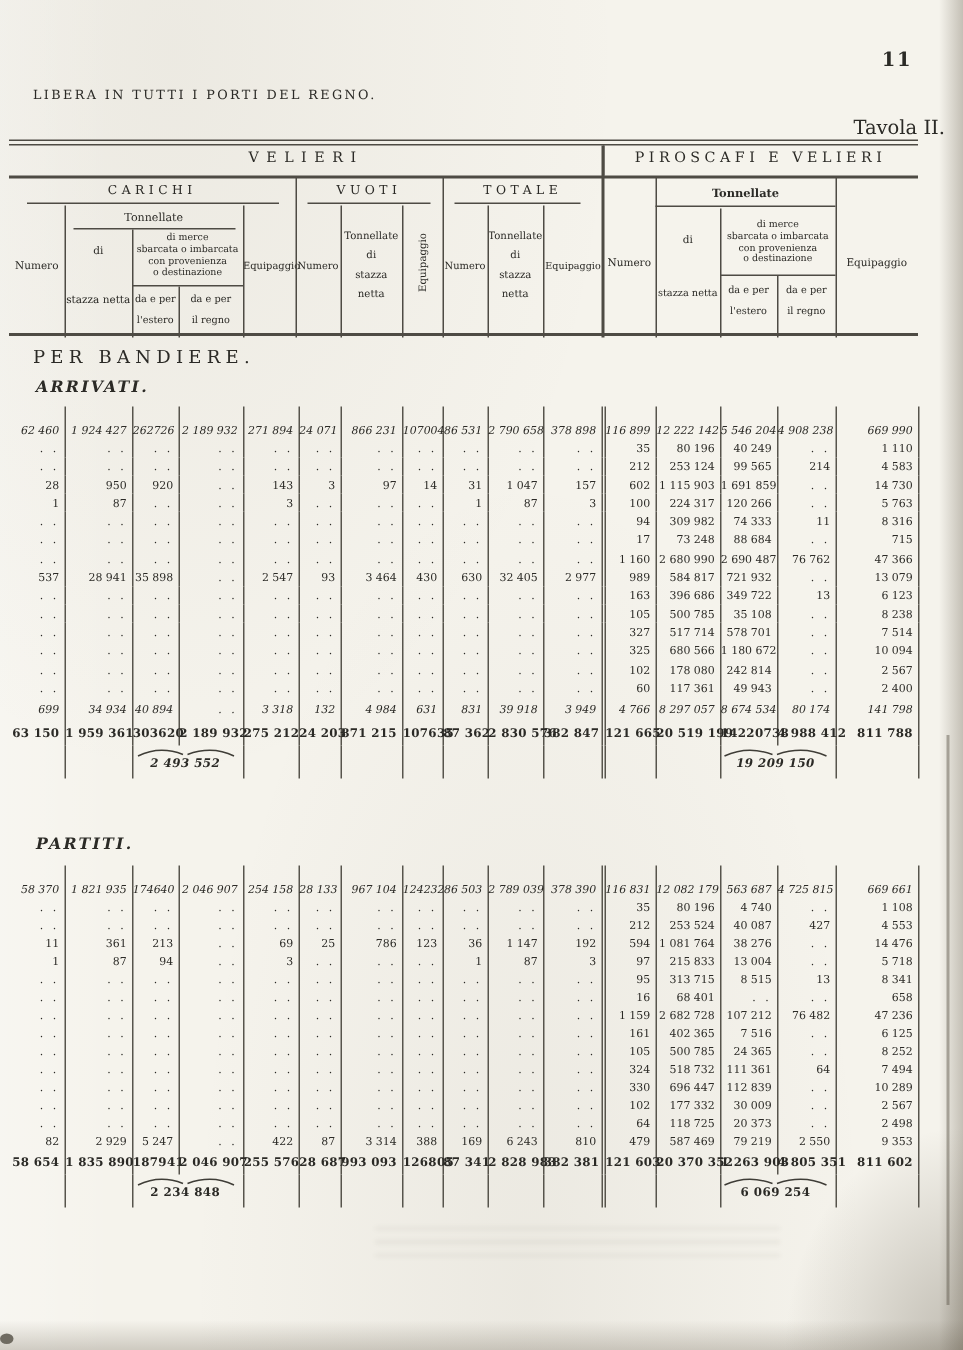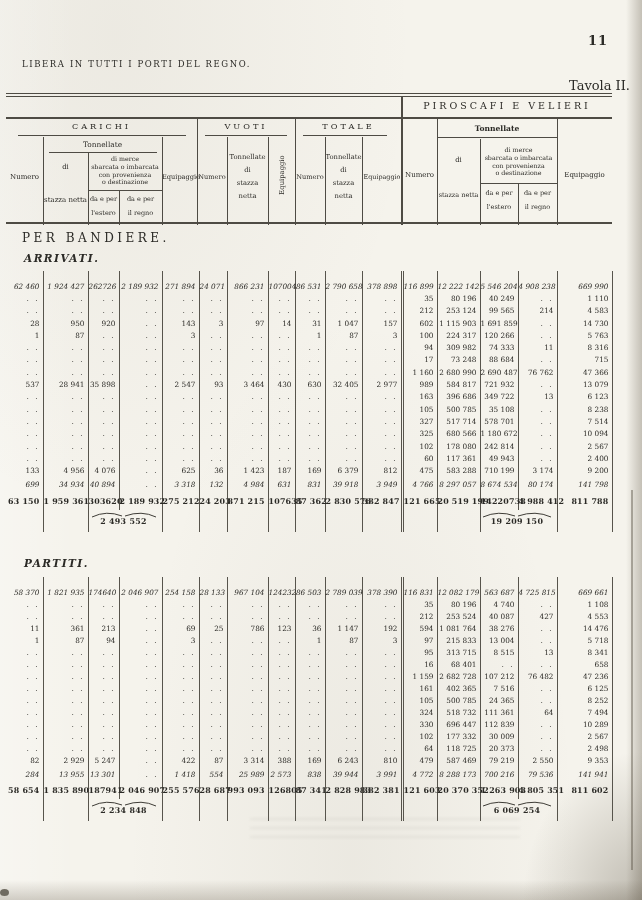--- a/index.html
+++ b/index.html
@@ -77,20 +77,21 @@
 <div class="abs bleed"></div>
 
 <div class="abs pagenum">11</div>
 <div class="abs caption">LIBERA IN TUTTI I PORTI DEL REGNO.</div>
 <div class="abs tavola">Tavola II.</div>
 
 <div class="abs frame">
   <div class="hl" style="left:0;top:0;width:606px;"></div>
   <div class="hl" style="left:0;top:3px;width:606px;"></div>
 
+  <div class="bandtitle" style="left:0;width:396px;">VELIERI</div>
   <div class="bandtitle" style="left:396px;width:210px;letter-spacing:3px;">PIROSCAFI E VELIERI</div>
   <div class="vl" style="left:396px;top:4px;height:20px;"></div>
   <div class="hl" style="left:0;top:24px;width:606px;height:2px;"></div>
 
   <div class="grptitle" style="left:0;width:191px;">CARICHI</div>
   <div class="grptitle" style="left:191px;width:98px;">VUOTI</div>
   <div class="grptitle" style="left:289px;width:107px;">TOTALE</div>
   <div class="hl" style="left:12px;top:42px;width:168px;"></div>
   <div class="hl" style="left:199px;top:42px;width:82px;"></div>
   <div class="hl" style="left:297px;top:42px;width:84px;"></div>
@@ -463,38 +464,20 @@
         <td class="dots">. .</td>
         <td class="p7 dots">. .</td>
         <td class="dots">. .</td>
         <td class="dots">. .</td>
         <td class="dbl">60</td>
         <td>117 361</td>
         <td class="p5">49 943</td>
         <td class="p5 dots">. .</td>
         <td class="p12 lastcol">2 400</td>
       </tr>
-      <tr style="height: 12.3px;">
-        <td>133</td>
-        <td>4 956</td>
-        <td>4 076</td>
-        <td class="dots">. .</td>
-        <td>625</td>
-        <td>36</td>
-        <td>1 423</td>
-        <td>187</td>
-        <td class="p7">169</td>
-        <td>6 379</td>
-        <td>812</td>
-        <td class="dbl">475</td>
-        <td>583 288</td>
-        <td class="p5">710 199</td>
-        <td class="p5">3 174</td>
-        <td class="p12 lastcol">9 200</td>
-      </tr>
       <tr class="ri" style="height: 16px;">
         <td>699</td>
         <td>34 934</td>
         <td>40 894</td>
         <td class="dots">. .</td>
         <td>3 318</td>
         <td>132</td>
         <td>4 984</td>
         <td>631</td>
         <td class="p7">831</td>
@@ -517,21 +500,21 @@
         <td>107635</td>
         <td class="p7">87 362</td>
         <td>2 830 576</td>
         <td>382 847</td>
         <td class="dbl">121 665</td>
         <td>20 519 199</td>
         <td class="p5">14220738</td>
         <td class="p5">4 988 412</td>
         <td class="p12 lastcol">811 788</td>
       </tr>
-      <tr style="height: 22px;">
+      <tr style="height: 22px; font-style: italic;">
         <td>&nbsp;</td>
         <td>&nbsp;</td>
         <td colspan="2" class="brace">
           <svg width="66" height="7" viewBox="0 0 66 7">
             <path d="M1,6 Q15.5,-1 31,5 M34,5 Q50.5,-1 65,6" fill="none" stroke="#3f3d37" stroke-width="1"></path>
           </svg>
           <div class="bnum">2 493 552</div>
         </td>
         <td>&nbsp;</td>
         <td>&nbsp;</td>
@@ -853,38 +836,20 @@
         <td>388</td>
         <td class="p7">169</td>
         <td>6 243</td>
         <td>810</td>
         <td class="dbl">479</td>
         <td>587 469</td>
         <td class="p5">79 219</td>
         <td class="p5">2 550</td>
         <td class="p12 lastcol">9 353</td>
       </tr>
-      <tr class="ri" style="height: 16px;">
-        <td>284</td>
-        <td>13 955</td>
-        <td>13 301</td>
-        <td class="dots">. .</td>
-        <td>1 418</td>
-        <td>554</td>
-        <td>25 989</td>
-        <td>2 573</td>
-        <td class="p7">838</td>
-        <td>39 944</td>
-        <td>3 991</td>
-        <td class="dbl">4 772</td>
-        <td>8 288 173</td>
-        <td class="p5">700 216</td>
-        <td class="p5">79 536</td>
-        <td class="p12 lastcol">141 941</td>
-      </tr>
       <tr class="rt" style="height: 17px;">
         <td>58 654</td>
         <td>1 835 890</td>
         <td>187941</td>
         <td>2 046 907</td>
         <td>255 576</td>
         <td>28 687</td>
         <td>993 093</td>
         <td>126805</td>
         <td class="p7">87 341</td>

